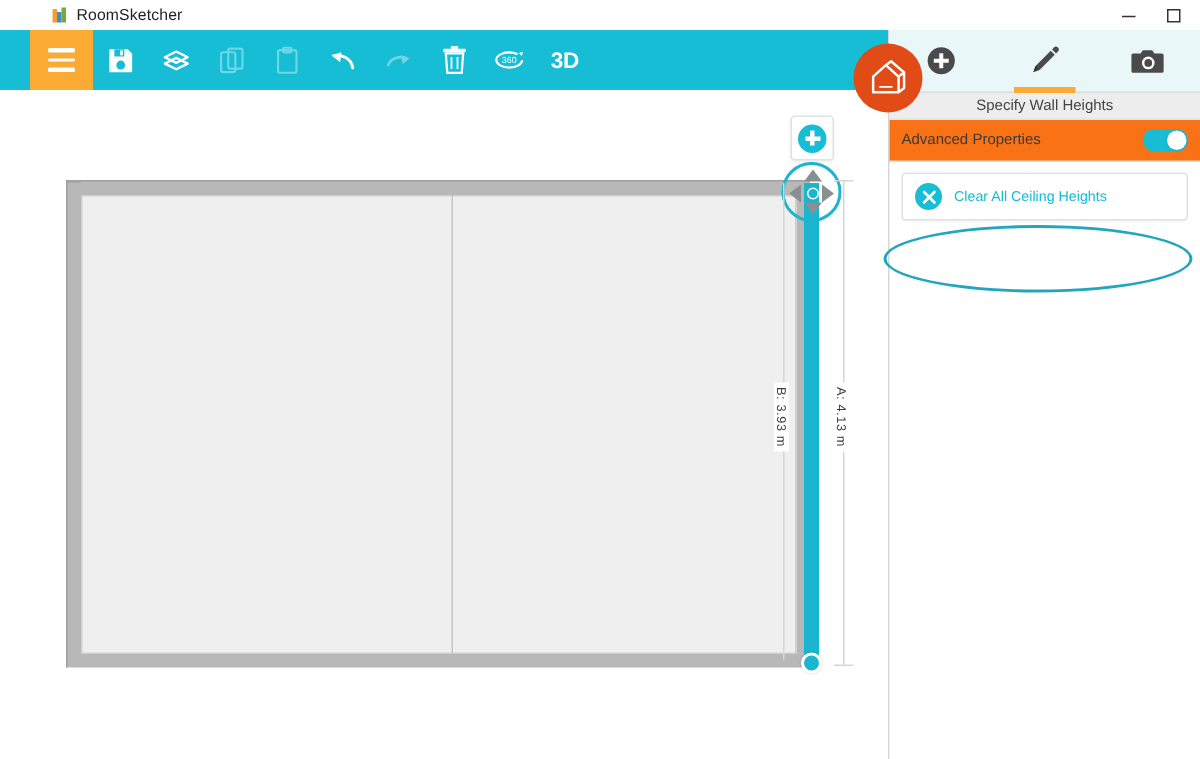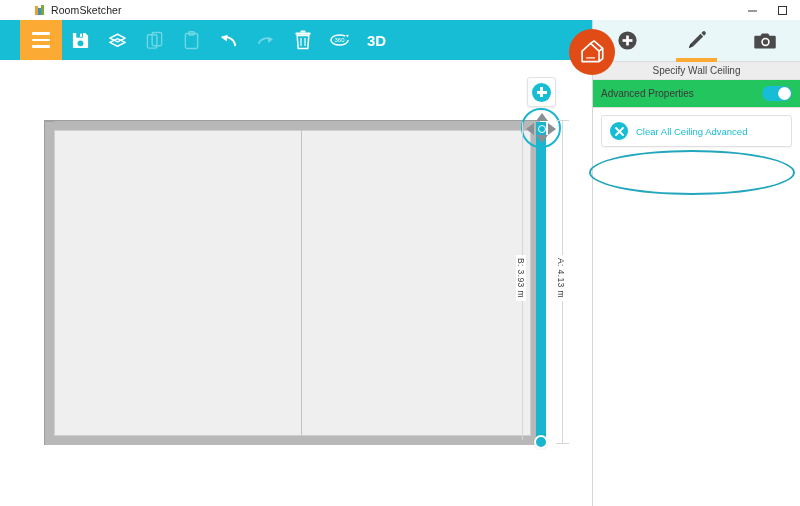--- a/index.html
+++ b/index.html
@@ -241,21 +241,21 @@
     width: 66px; height: 18px;
     border: 1px solid #c9c9c9;
     background: #ffffff;
     font-size: 10px; color: #2a2a2a;
     text-align: right;
     padding-right: 5px;
     line-height: 16px;
     font-family: "Liberation Sans", sans-serif;
   }
   .field-row.adv {
-    background: #22c55e;
+    background: #f97316;
     border-bottom: 1px solid #dedede;
   }
   .toggle {
     width: 30px; height: 15px;
     border-radius: 8px;
     background: #16bdd4;
     position: relative;
     cursor: pointer;
   }
   .toggle .knob {
@@ -474,40 +474,40 @@
       </div>
       <div class="ptab">
         <svg width="23" height="20" viewBox="0 0 24 20">
           <path d="M1.5 4.5 h5.2 l1.6 -2.4 h6.4 l1.6 2.4 h5.2 a1.2 1.2 0 0 1 1.2 1.2 v11 a1.2 1.2 0 0 1 -1.2 1.2 h-20 a1.2 1.2 0 0 1 -1.2 -1.2 v-11 a1.2 1.2 0 0 1 1.2 -1.2 z" fill="#4a4a4a"></path>
           <circle cx="12" cy="11" r="4.4" fill="#ffffff"></circle>
           <circle cx="12" cy="11" r="2.7" fill="#4a4a4a"></circle>
         </svg>
       </div>
     </div>
 
-    <div class="panel-header">Specify Wall Ceiling</div>
+    <div class="panel-header">Specify Wall Heights</div>
 
 
 
     <div class="field-row adv">
       <span class="field-label">Advanced Properties</span>
       <span class="toggle">
         <span class="knob"></span>
       </span>
     </div>
 
 
     <div class="clear-card">
       <span class="clear-icon">
         <svg width="11" height="11" viewBox="0 0 12 12">
           <line x1="2.2" y1="2.2" x2="9.8" y2="9.8" stroke="#ffffff" stroke-width="2" stroke-linecap="round"></line>
           <line x1="9.8" y1="2.2" x2="2.2" y2="9.8" stroke="#ffffff" stroke-width="2" stroke-linecap="round"></line>
         </svg>
       </span>
-      <span class="clear-label">Clear All Ceiling Advanced</span>
+      <span class="clear-label">Clear All Ceiling Heights</span>
     </div>
   </div>
 
   <div class="logo-badge">
     <svg width="27" height="27" viewBox="0 0 28 28">
       <path d="M3.2 12.5 L12 4.6 L20.8 12.5 L20.8 23.4 L3.2 23.4 Z" fill="none" stroke="#ffffff" stroke-width="1.7" stroke-linejoin="round"></path>
       <path d="M20.8 12.5 L24.6 9.6 L24.6 20.4 L20.8 23.4" fill="none" stroke="#ffffff" stroke-width="1.7" stroke-linejoin="round"></path>
       <path d="M12 4.6 L15.6 1.9 L24.6 9.6" fill="none" stroke="#ffffff" stroke-width="1.7" stroke-linejoin="round"></path>
       <line x1="7.4" y1="19.6" x2="16.6" y2="19.6" stroke="#ffffff" stroke-width="1.2"></line>
     </svg>

